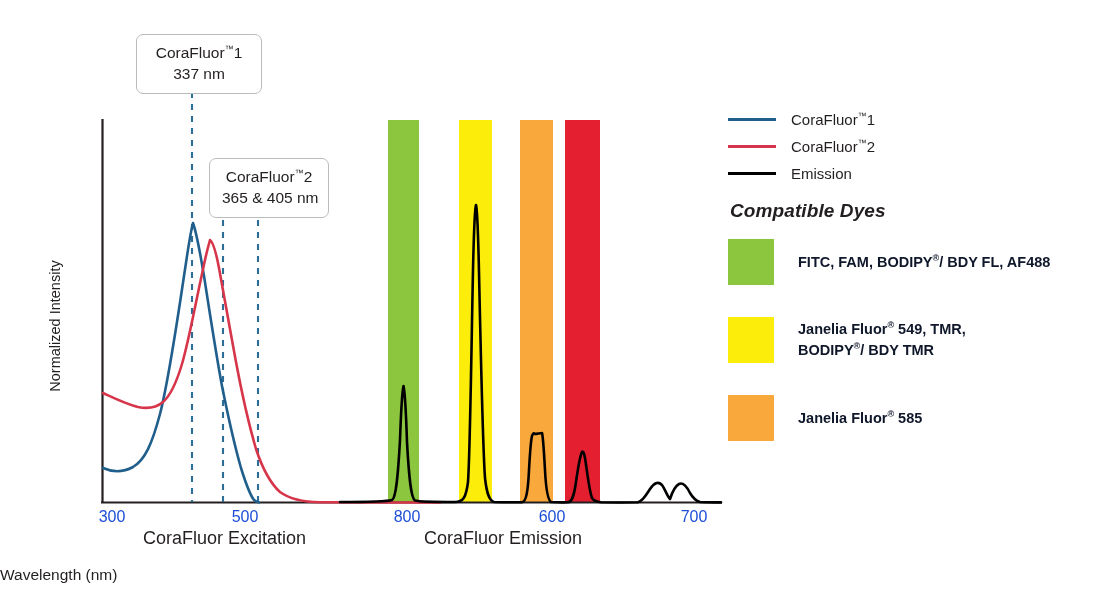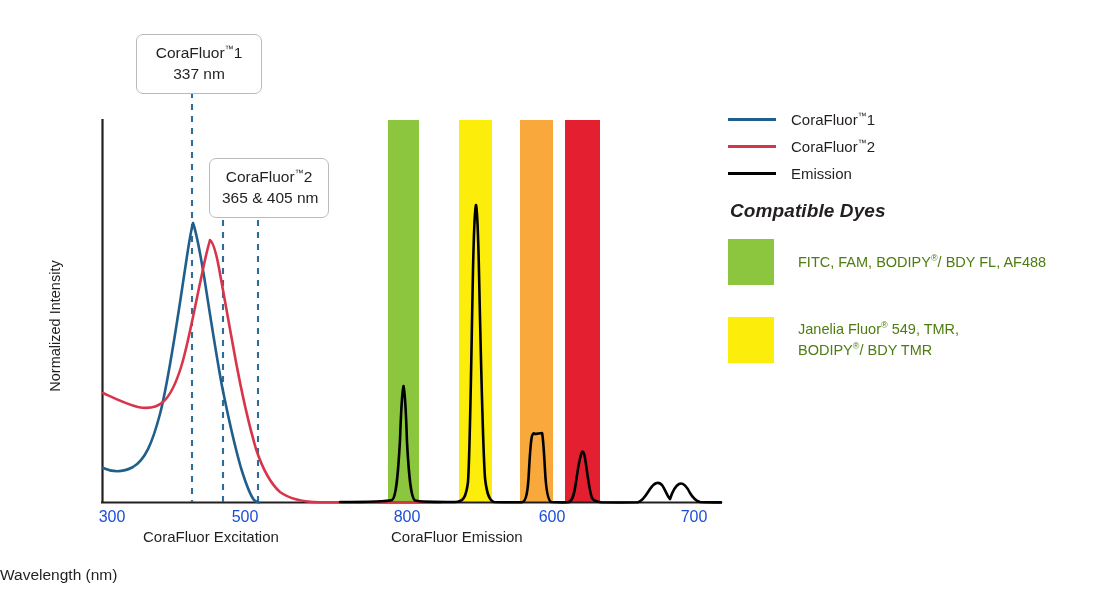--- a/index.html
+++ b/index.html
@@ -57,21 +57,21 @@
   
   .axis-tick {
     position: absolute;
     font-size: 16px;
     color: #1d4ed8;
     text-align: center;
     width: 60px;
   }
   .axis-sub {
     position: absolute;
-    font-size: 15px;
+    font-size: 18px;
     color: #231f20;
     text-align: center;
     white-space: nowrap;
   }
   #xlabel {
     position: absolute;
     left: 0; top: 566px;
     width: 820px;
     text-align: left;
     font-size: 15.5px;
@@ -144,21 +144,22 @@
   }
   .dye-swatch {
     width: 46px;
     height: 46px;
     flex: 0 0 46px;
     margin-right: 24px;
   }
   .dye-label {
     font-size: 14.5px;
     line-height: 1.42;
-    color: #4d7c0f;
+    color: #0f172a;
+    font-weight: bold;
   }
   .dye-label sup {
     font-size: 9px;
     vertical-align: super;
     line-height: 0;
   }
   .dye-label .ln { display: block; white-space: nowrap; }
 </style>
 </head>
 <body>
@@ -253,21 +254,21 @@
     <span class="ln">365 &amp; 405 nm</span>
   </div>
 
   <div class="axis-tick" style="left:82px; top:508px;">300</div>
   <div class="axis-tick" style="left:215px; top:508px;">500</div>
   <div class="axis-tick" style="left:377px; top:508px;">800</div>
   <div class="axis-tick" style="left:522px; top:508px;">600</div>
   <div class="axis-tick" style="left:664px; top:508px;">700</div>
 
   <div class="axis-sub" style="left:143px; top:528px;">CoraFluor Excitation</div>
-  <div class="axis-sub" style="left:391px; top:528px;">CoraFluor Emission</div>
+  <div class="axis-sub" style="left:424px; top:528px;">CoraFluor Emission</div>
 
   <div id="xlabel">Wavelength (nm)</div>
   <div id="ylabel">Normalized Intensity</div>
 
   <div class="legend">
     <div class="legend-row">
       <span class="legend-swatch-line" style="background:#205E8C;"></span>
       <span class="legend-label"><span>CoraFluor</span><sup>™</sup><span>1</span></span>
     </div>
     <div class="legend-row">
@@ -292,17 +293,23 @@
     </div>
 
     <div class="dye-row">
       <span class="dye-swatch" style="background:#FCEE0A;"></span>
       <span class="dye-label">
         <span class="ln"><span>Janelia Fluor</span><sup>®</sup><span> 549, TMR,</span></span>
         <span class="ln"><span>BODIPY</span><sup>®</sup><span>/ BDY TMR</span></span>
       </span>
     </div>
 
+    <div class="dye-row">
+      <span class="dye-swatch" style="background:#F9A83C;"></span>
+      <span class="dye-label">
+        <span class="ln"><span>Janelia Fluor</span><sup>®</sup><span> 585</span></span>
+      </span>
+    </div>
 
 
   </div>
 
 </div>
 
 </body></html>

